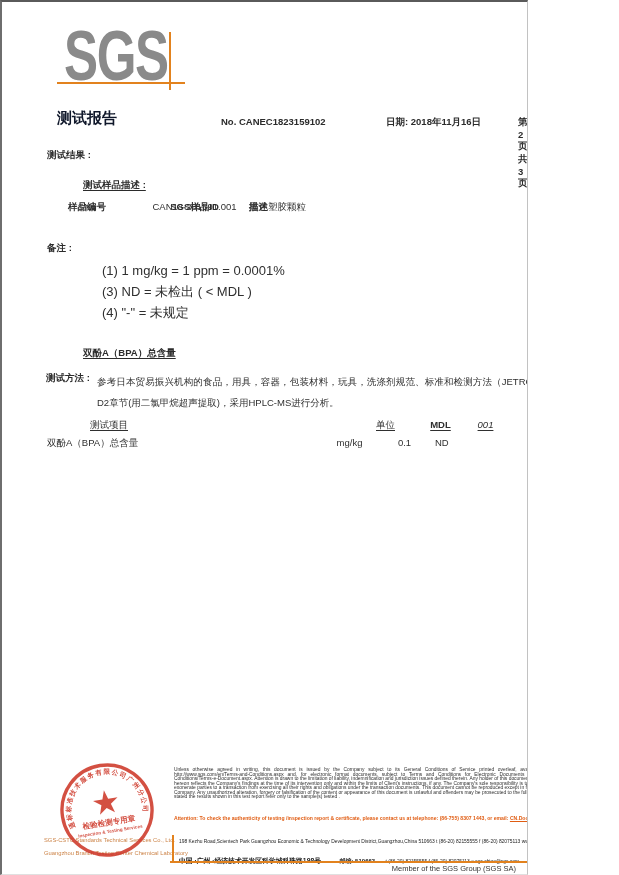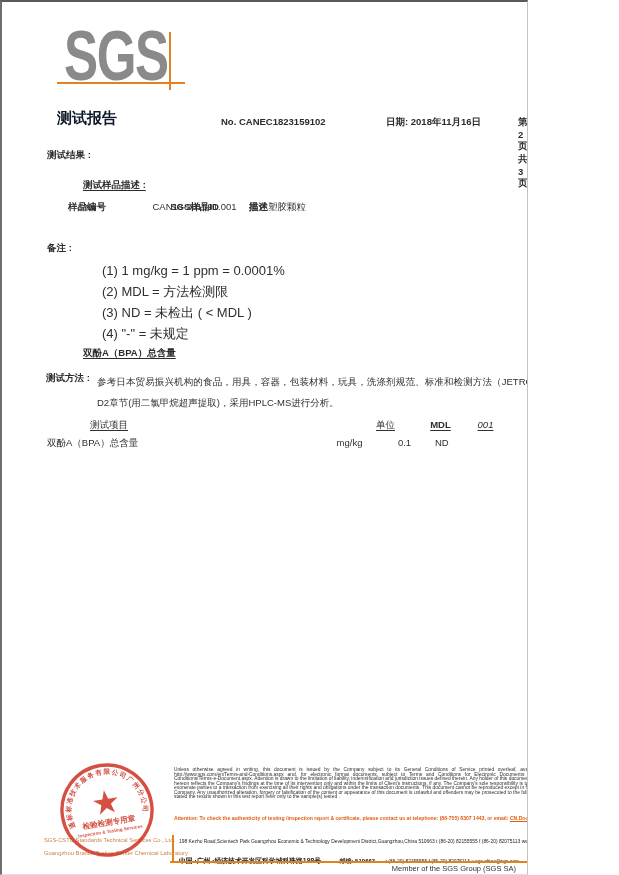--- a/index.html
+++ b/index.html
@@ -100,21 +100,20 @@
     <div class="row drow">
       <span class="c1">SN1</span>
       <span class="c2">CAN18-231591.001</span>
       <span class="c3">黑色塑胶颗粒</span>
     </div>
   </div>
 
   <div class="abs lbl remarks-label">备注 :</div>
   <div class="abs remarks-list">
     <div>(1) 1 mg/kg = 1 ppm = 0.0001%</div>
-    <div>(2) MDL = 方法检测限</div>
     <div>(3) ND = 未检出 ( &lt; MDL )</div>
     <div>(4) "-" = 未规定</div>
   </div>
 
   <div class="abs lbl u bpa-heading">双酚A（BPA）总含量</div>
   <div class="abs lbl method-label">测试方法 :</div>
   <div class="abs method-text">参考日本贸易振兴机构的食品，用具，容器，包装材料，玩具，洗涤剂规范、标准和检测方法（JETRO 2009）第二部分D2章节(用二氯甲烷超声提取)，采用HPLC-MS进行分析。</div>
 
   <div class="abs results-table">
     <span class="rt-item-h u">测试项目</span>

